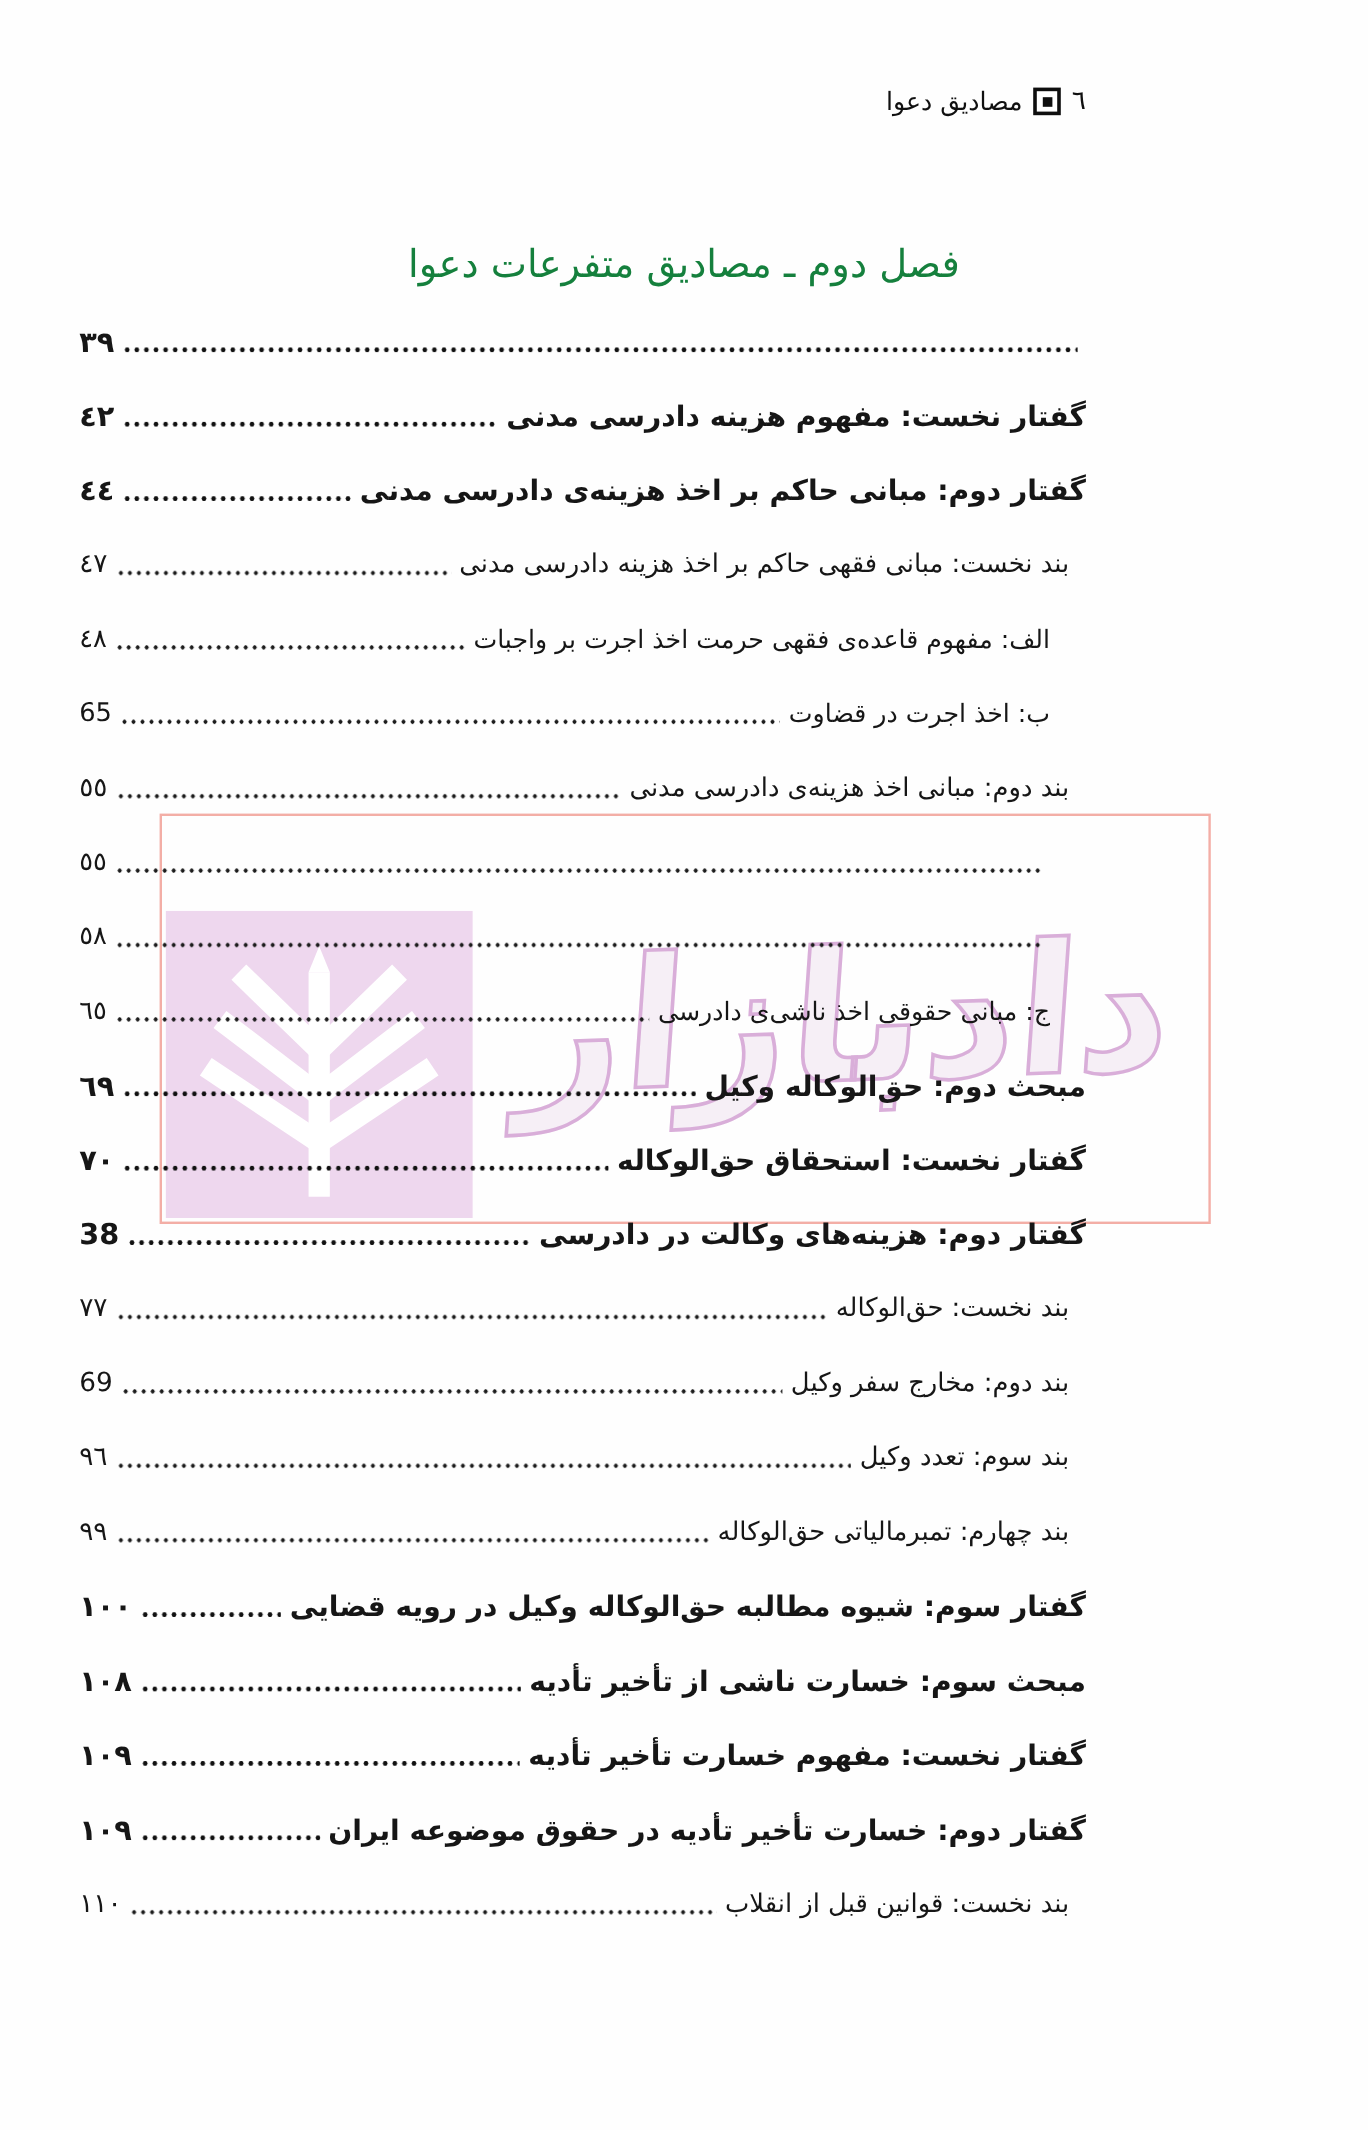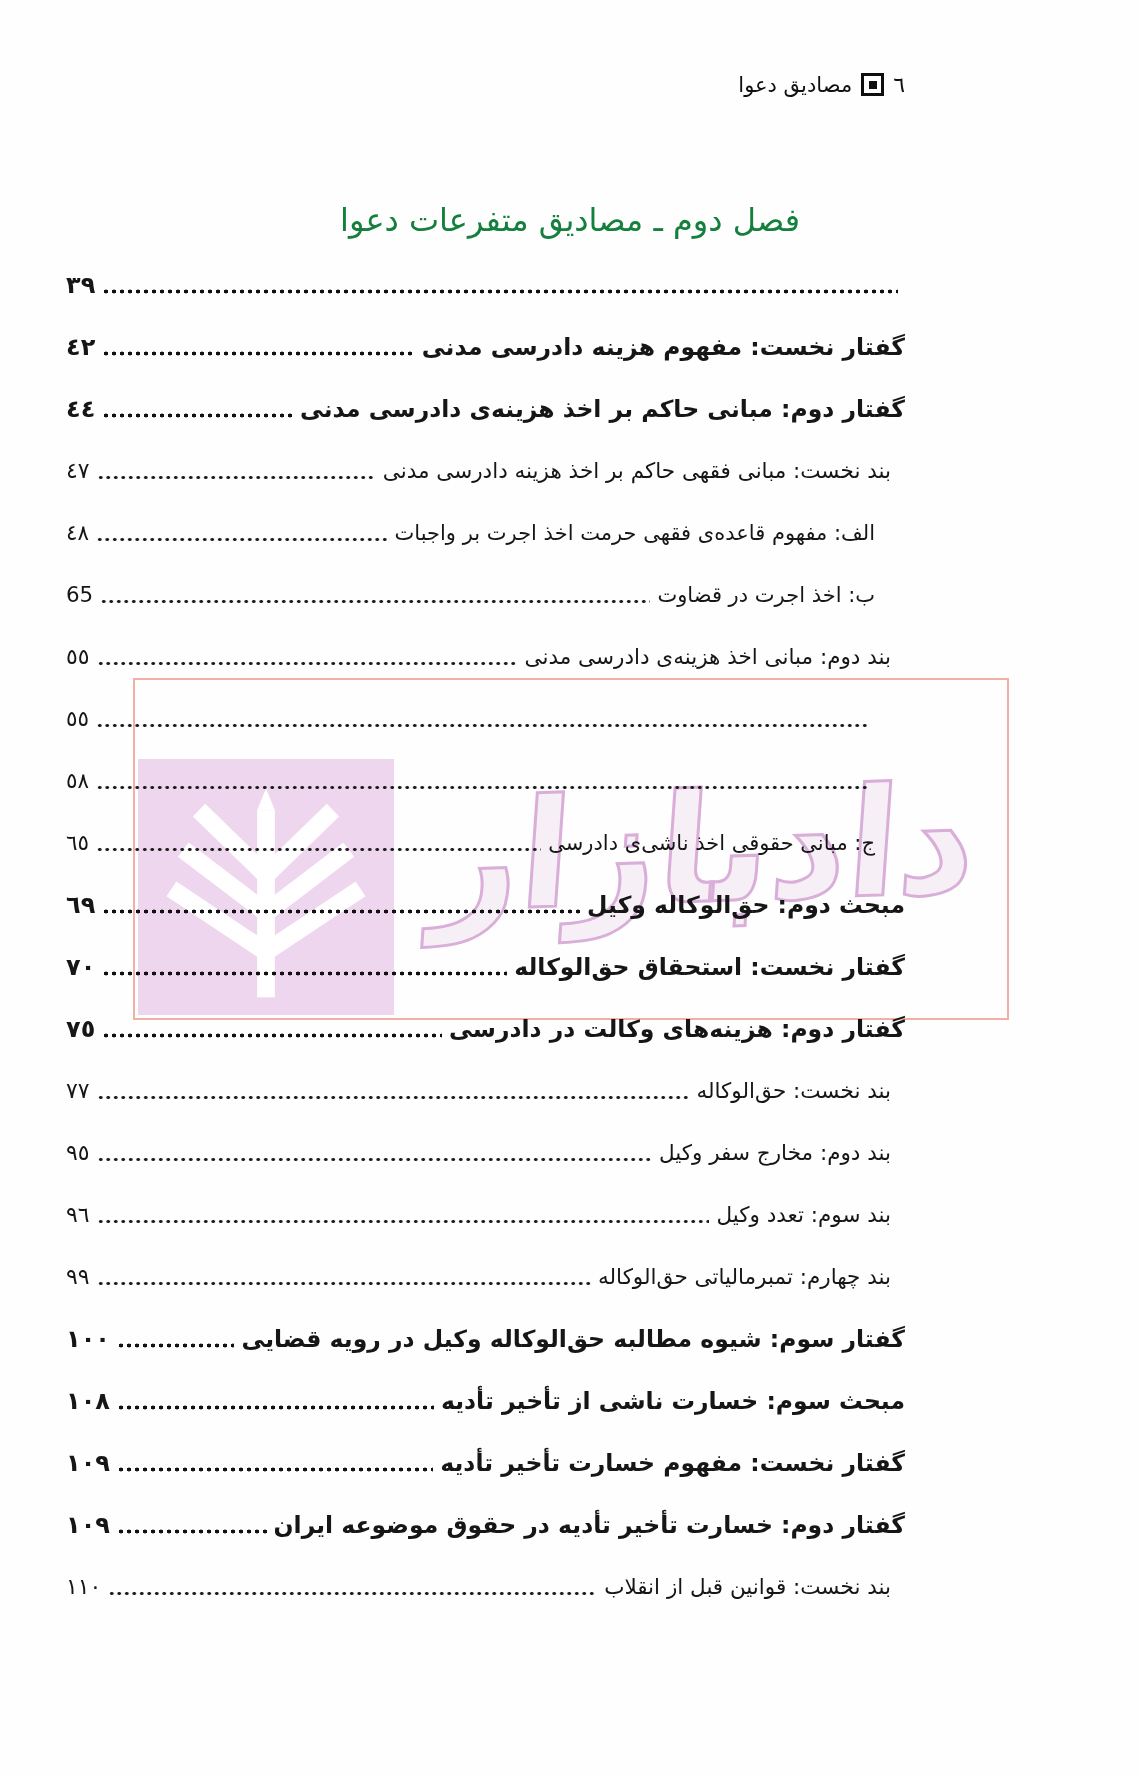--- a/index.html
+++ b/index.html
@@ -193,31 +193,31 @@
         <span class="pagenum">٦٩</span>
       </div>
       <div class="toc-row lvl0 bold">
         <span class="toc-title">گفتار نخست: استحقاق حق‌الوکاله</span>
         <span class="leader"></span>
         <span class="pagenum">٧٠</span>
       </div>
       <div class="toc-row lvl0 bold">
         <span class="toc-title">گفتار دوم: هزینه‌های وکالت در دادرسی</span>
         <span class="leader"></span>
-        <span class="pagenum">٧٥</span>
+        <span class="pagenum">38</span>
       </div>
       <div class="toc-row lvl1">
         <span class="toc-title">بند نخست: حق‌الوکاله</span>
         <span class="leader"></span>
         <span class="pagenum">٧٧</span>
       </div>
       <div class="toc-row lvl1">
         <span class="toc-title">بند دوم: مخارج سفر وکیل</span>
         <span class="leader"></span>
-        <span class="pagenum">٩٥</span>
+        <span class="pagenum">69</span>
       </div>
       <div class="toc-row lvl1">
         <span class="toc-title">بند سوم: تعدد وکیل</span>
         <span class="leader"></span>
         <span class="pagenum">٩٦</span>
       </div>
       <div class="toc-row lvl1">
         <span class="toc-title">بند چهارم: تمبرمالیاتی حق‌الوکاله</span>
         <span class="leader"></span>
         <span class="pagenum">٩٩</span>

